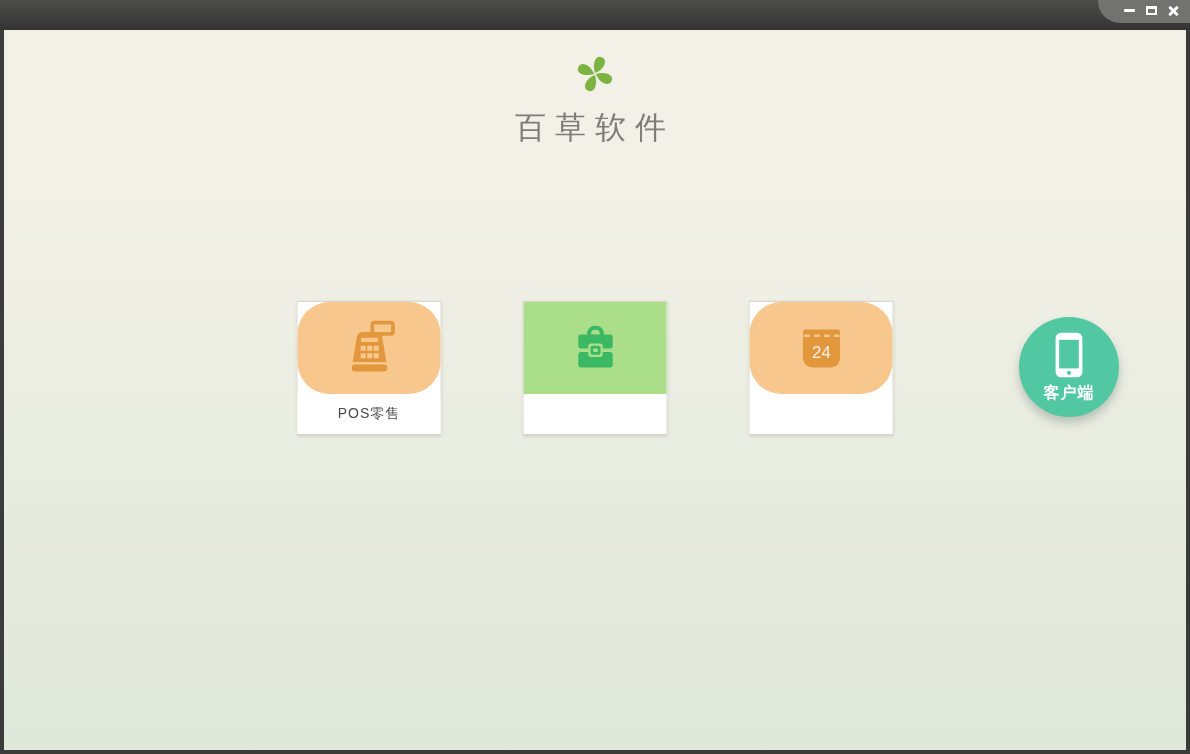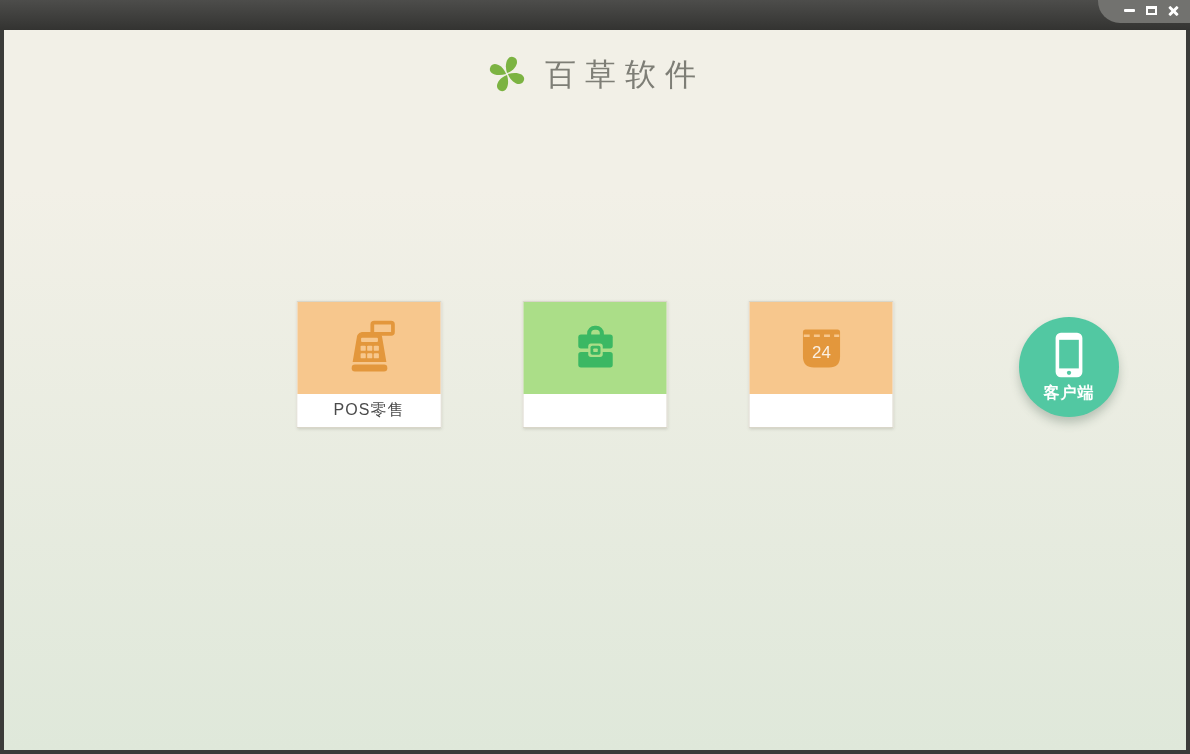--- a/index.html
+++ b/index.html
@@ -41,47 +41,47 @@
 
   
   .content {
     position:absolute; top:30px; left:4px; right:4px; bottom:4px;
     background: linear-gradient(180deg, var(--bg-top) 0%, var(--bg-top) 22%, var(--bg-bottom) 100%);
   }
 
   
   .logo-row {
     display:flex; justify-content:center; align-items:center;
-    gap:16px; padding-top:22px;
+    gap:16px; padding-top:22px;flex-direction:column;
   }
   .logo-mark { width:44px; height:44px; }
   .logo-text {
     font-family:"Liberation Serif", serif;
     font-size:31px; color:var(--logo-text);
     letter-spacing:9px; line-height:1;
   }
 
   
   .cards-row {
     position:absolute; top:271px; left:50%; transform:translateX(-50%);
     display:flex; gap:81px;
   }
   .card {
     width:145px; cursor:pointer;
     border:1px solid #d9d6c9;
     box-shadow:0 1px 3px rgba(100,100,85,0.25);
     background:var(--label-bg);
   }
   .card-icon-area { height:92px; display:flex; align-items:center; justify-content:center; }
-  .card-icon-area.theme-orange { background:var(--card-orange); }
+  .card-icon-area.theme-orange { background:var(--card-orange);border-radius:32px; }
   .card-icon-area.theme-green  { background:var(--card-green); }
   .card-label {
-    height:33px; background:var(--label-bg);
+    height:40px; background:var(--label-bg);
     display:flex; align-items:center; justify-content:center;
-    font-size:16px; color:var(--label-text); letter-spacing:1px;text-align:center;
+    font-size:14px; color:var(--label-text); letter-spacing:1px;text-align:center;
   }
 
   
   .fill-orange  { fill:var(--card-orange-icon); }
   .hole-orange  { fill:var(--card-orange); }
   .stroke-orange{ fill:none; stroke:var(--card-orange-icon); stroke-width:4; }
   .fill-green   { fill:var(--card-green-icon); }
   .hole-green   { fill:var(--card-green); }
   .stroke-green { fill:none; stroke:var(--card-green-icon); stroke-width:4.5; }
   .cal-dash     { stroke:var(--card-orange); stroke-width:3.2; stroke-dasharray:7 5; }

